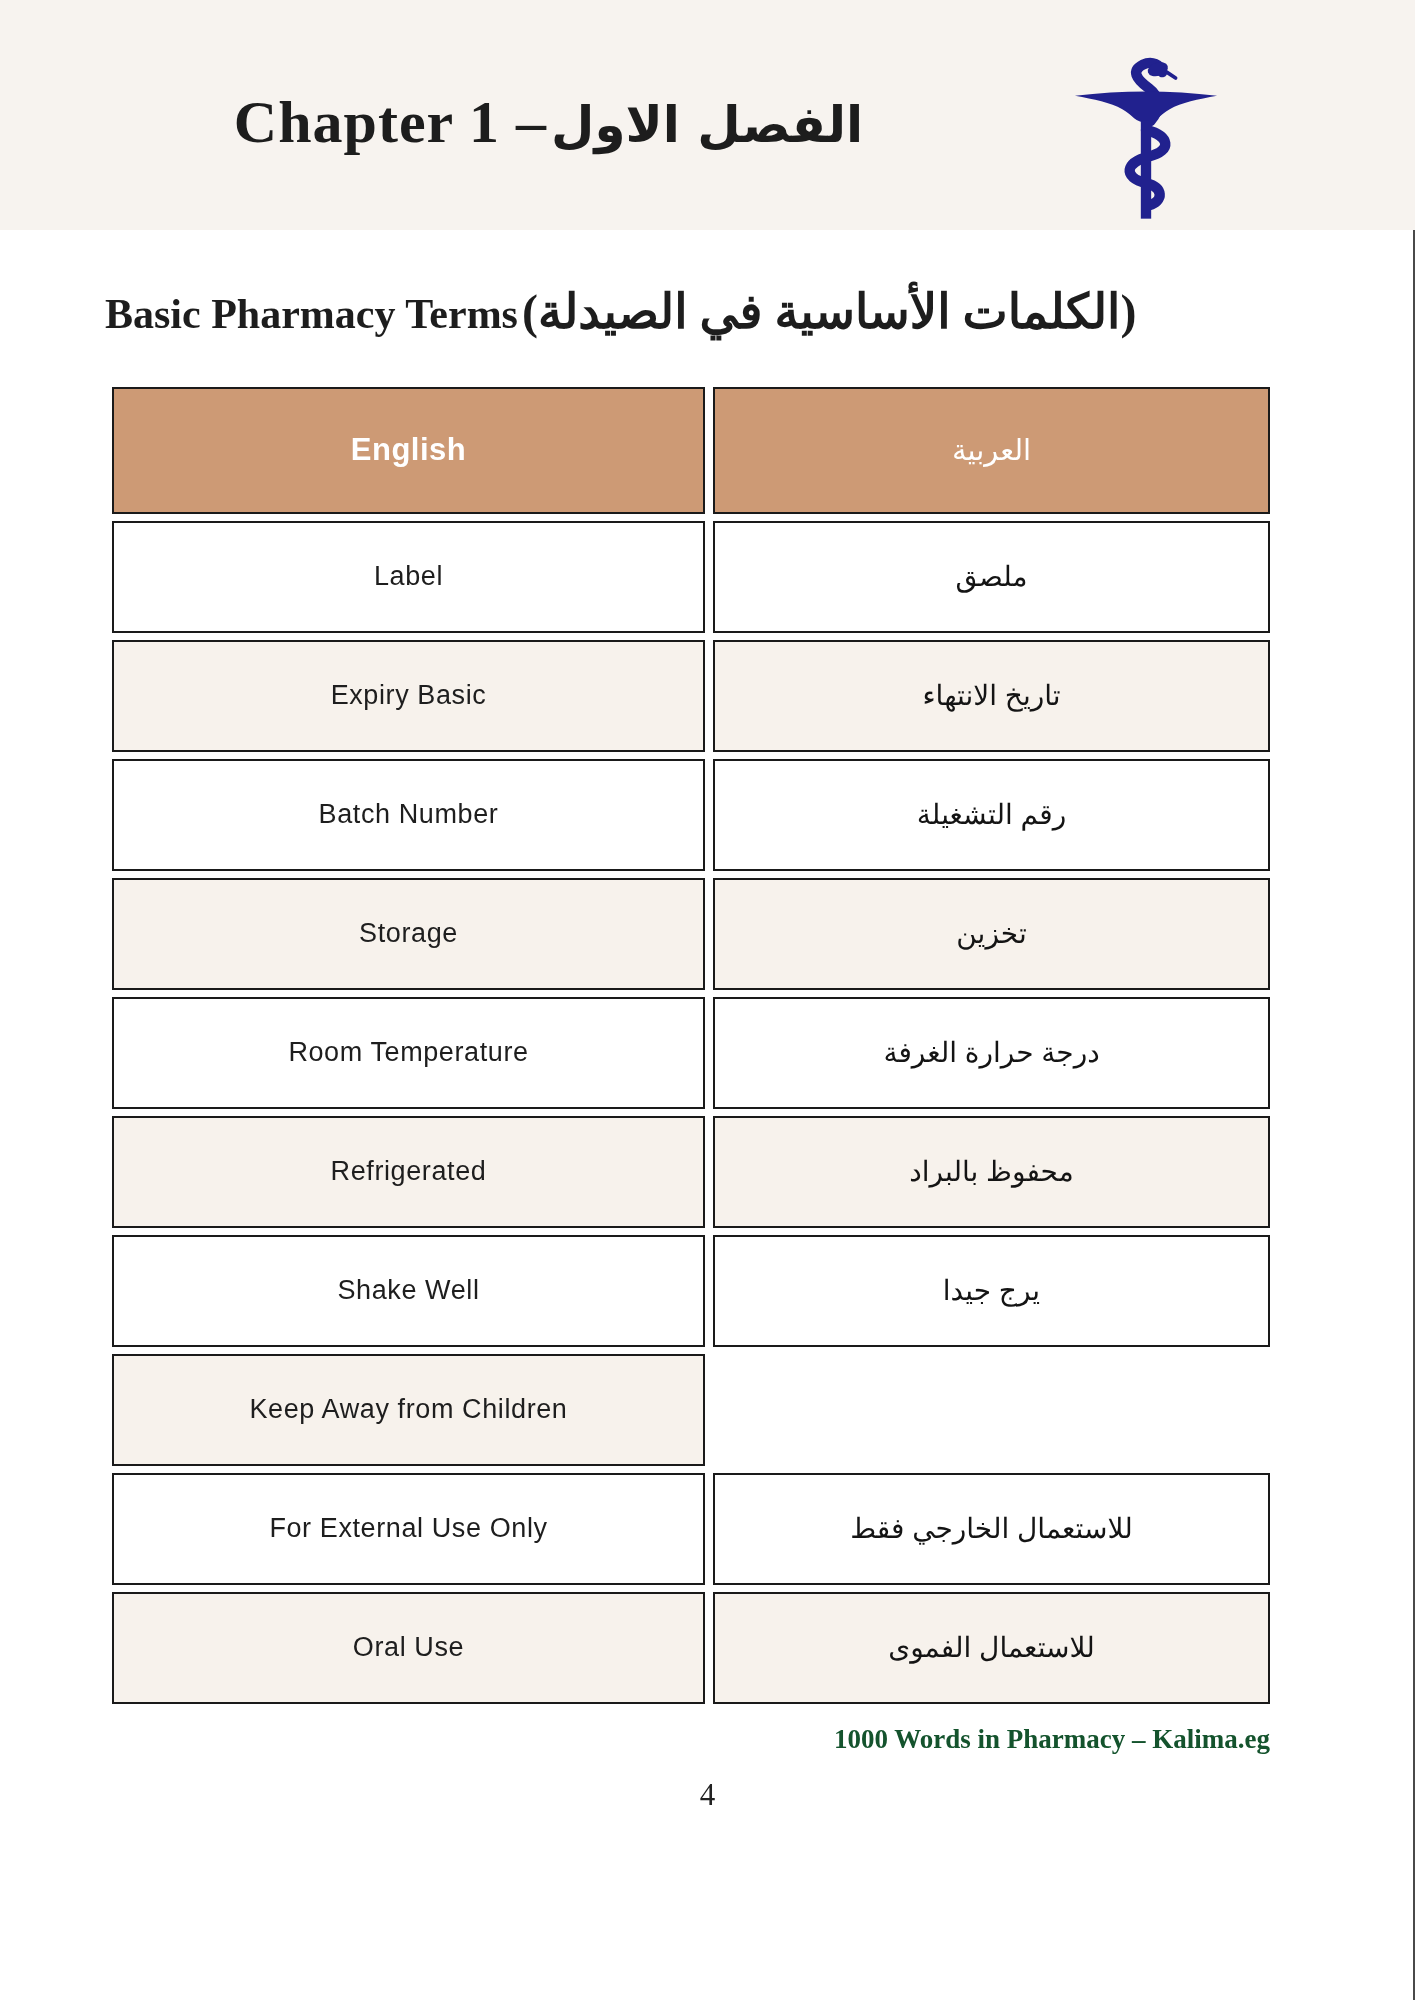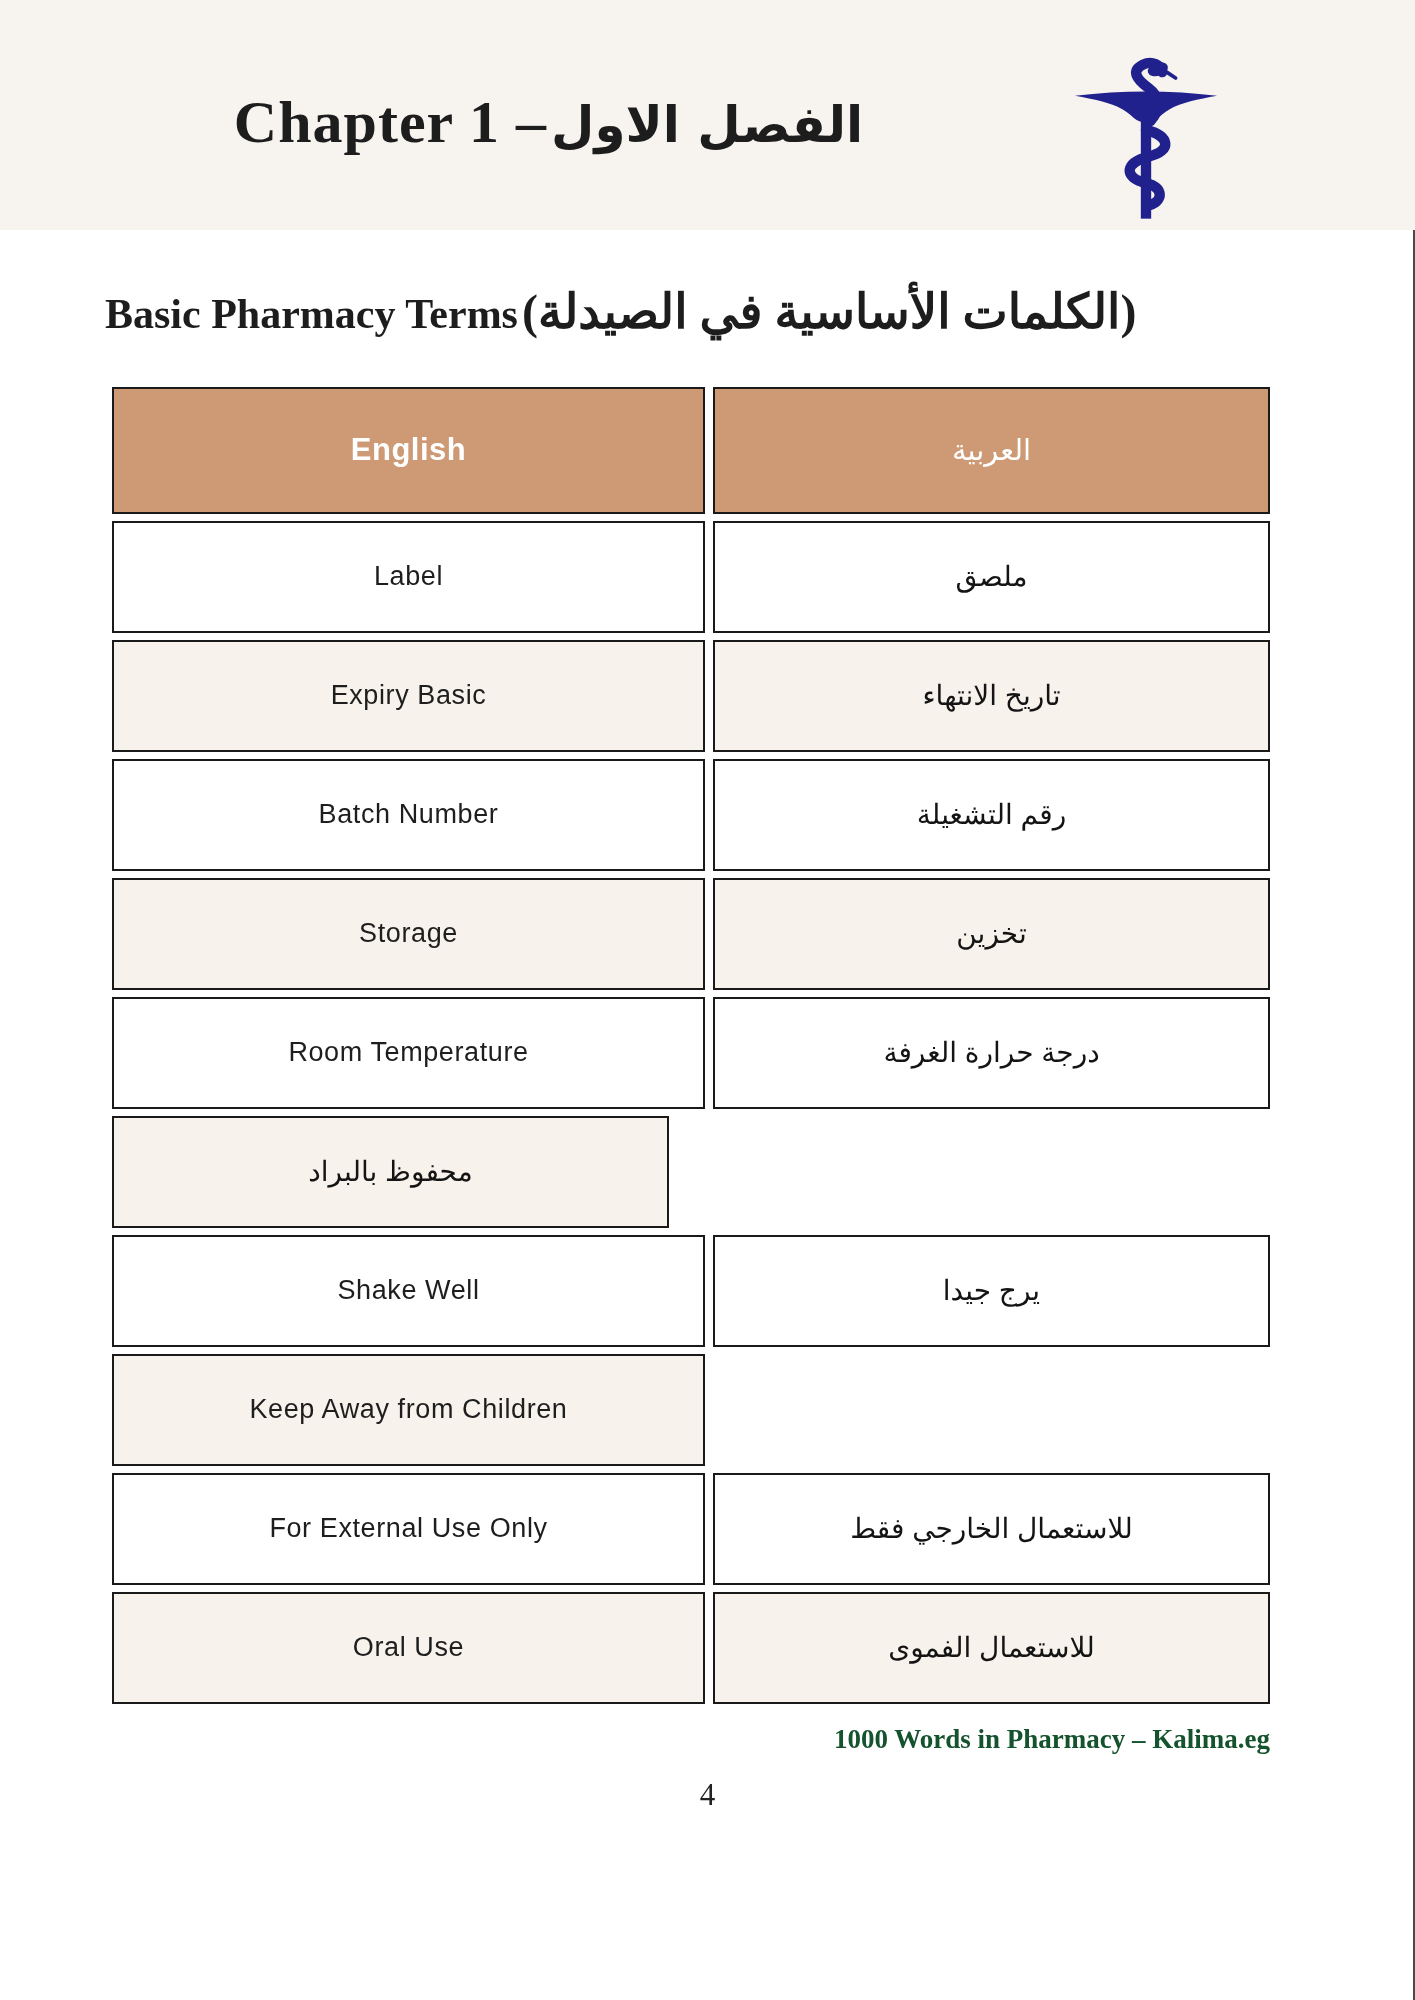--- a/index.html
+++ b/index.html
@@ -188,20 +188,21 @@
     <div class="cell c-en">Storage</div>
     <div class="cell c-ar" dir="rtl">تخزين</div>
   </div>
 
   <div class="tr">
     <div class="cell c-en">Room Temperature</div>
     <div class="cell c-ar" dir="rtl">درجة حرارة الغرفة</div>
   </div>
 
   <div class="tr">
+    <div class="cell c-en">Refrigerated</div>
     <div class="cell c-ar" dir="rtl">محفوظ بالبراد</div>
   </div>
 
   <div class="tr">
     <div class="cell c-en">Shake Well</div>
     <div class="cell c-ar" dir="rtl">يرج جيدا</div>
   </div>
 
   <div class="tr">
     <div class="cell c-en">Keep Away from Children</div>

